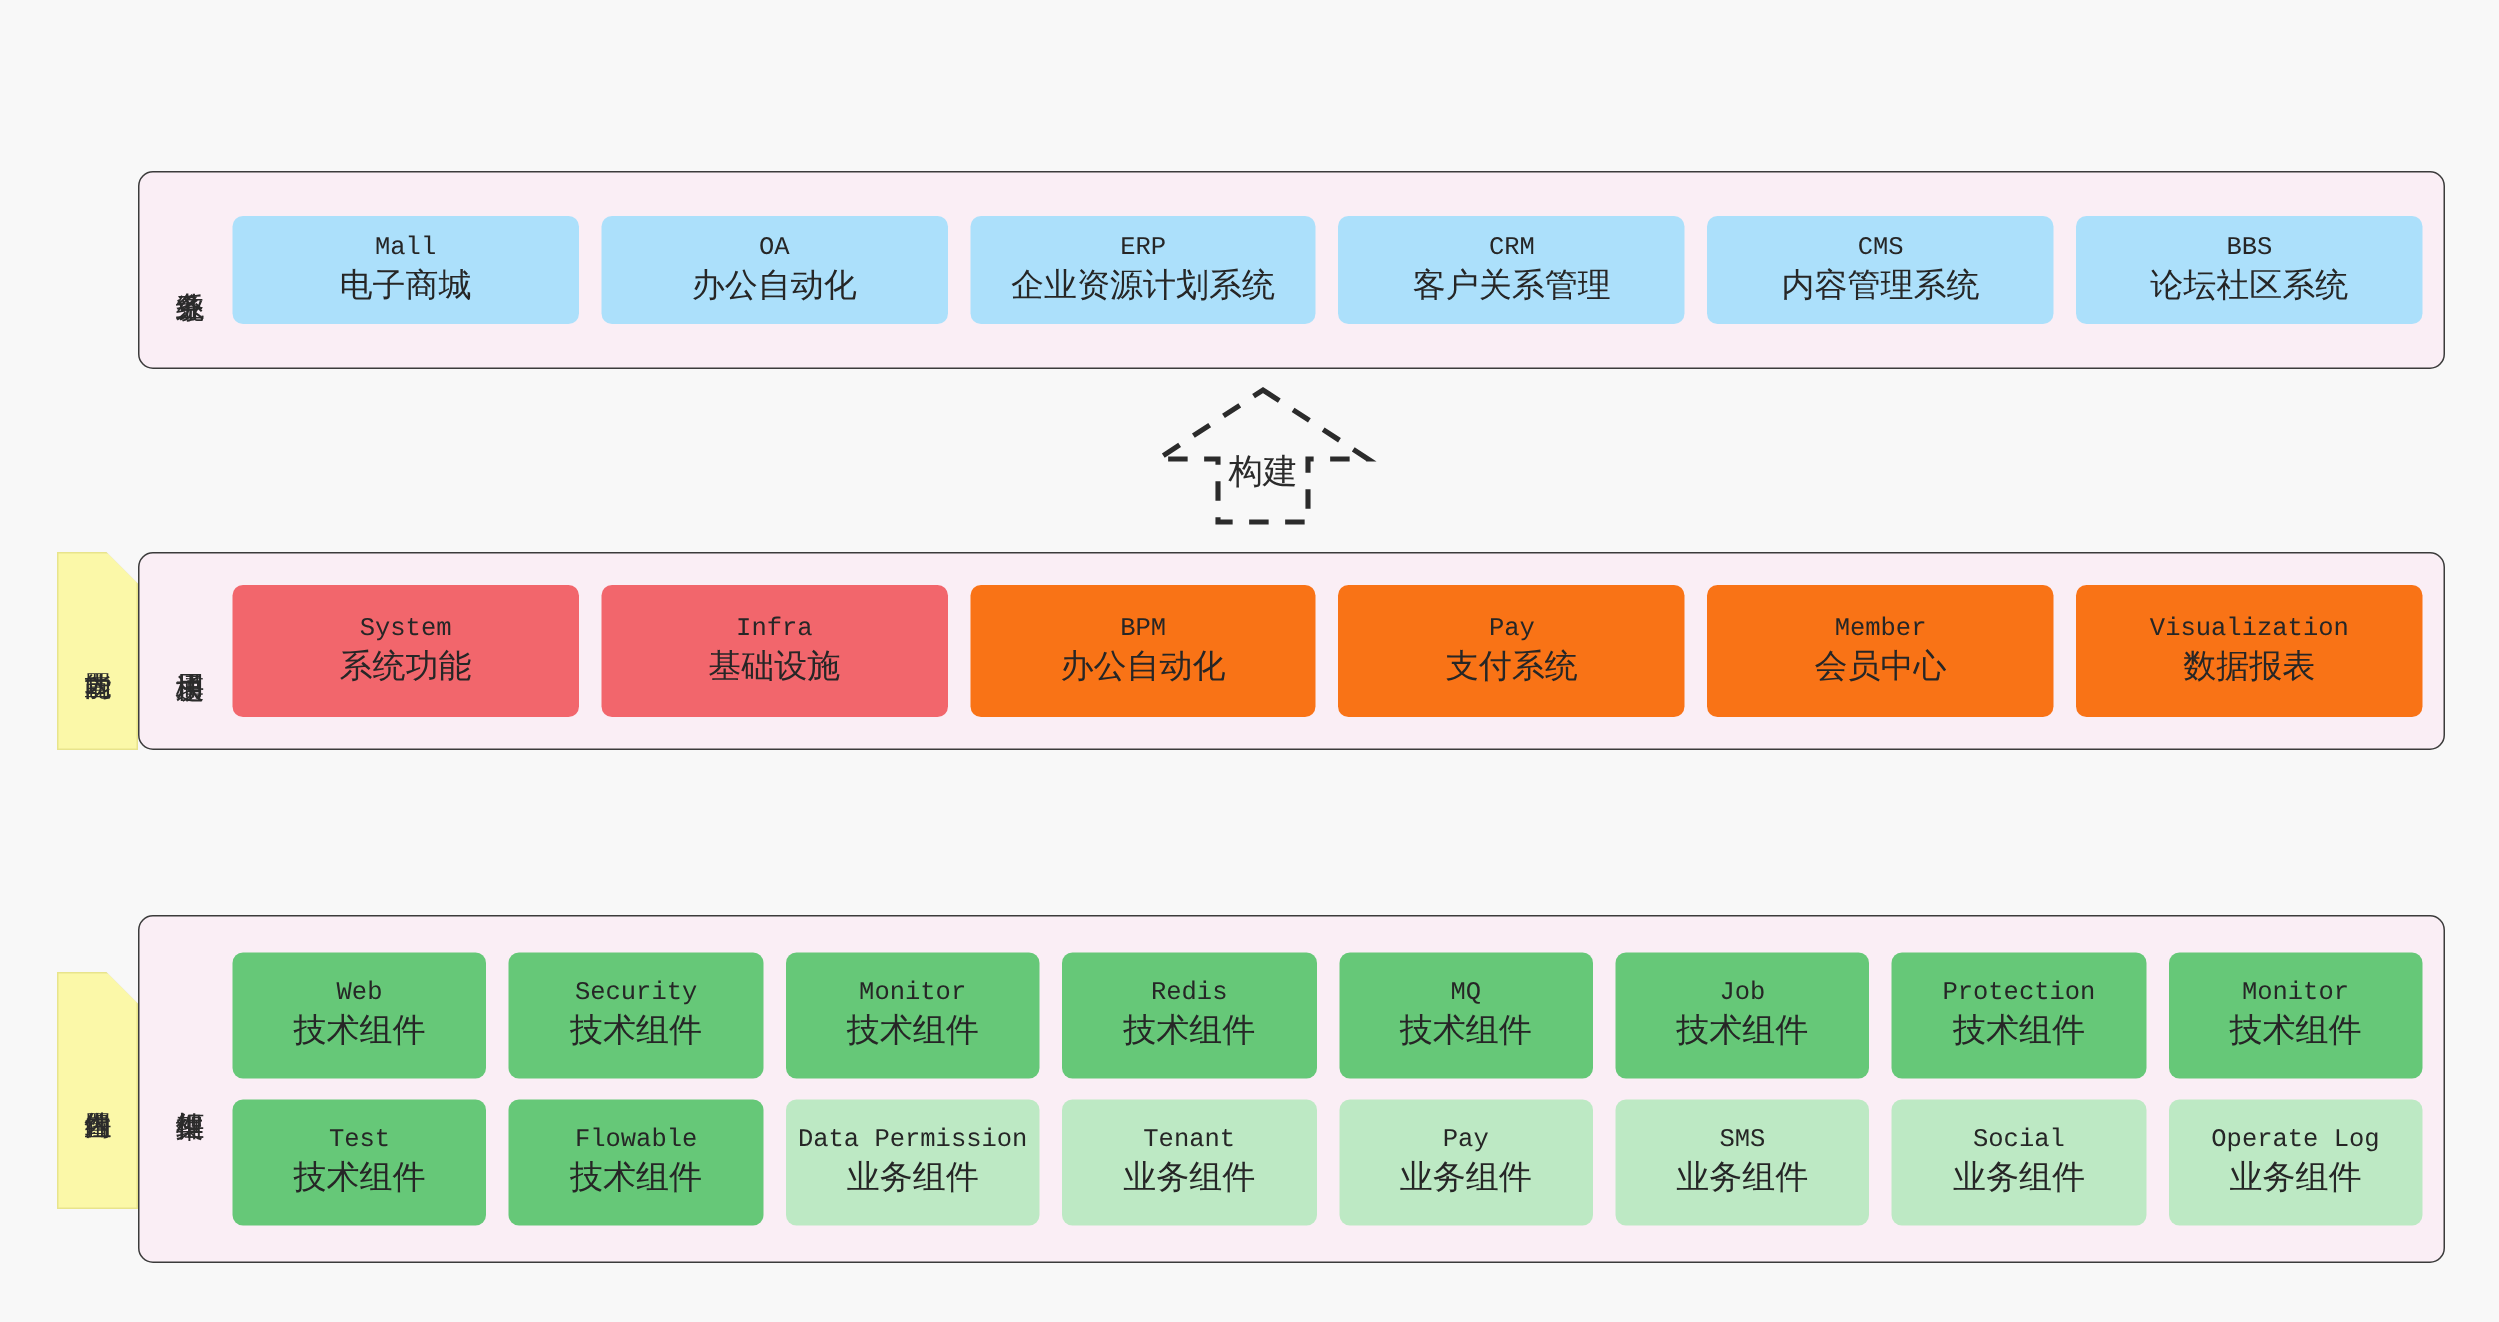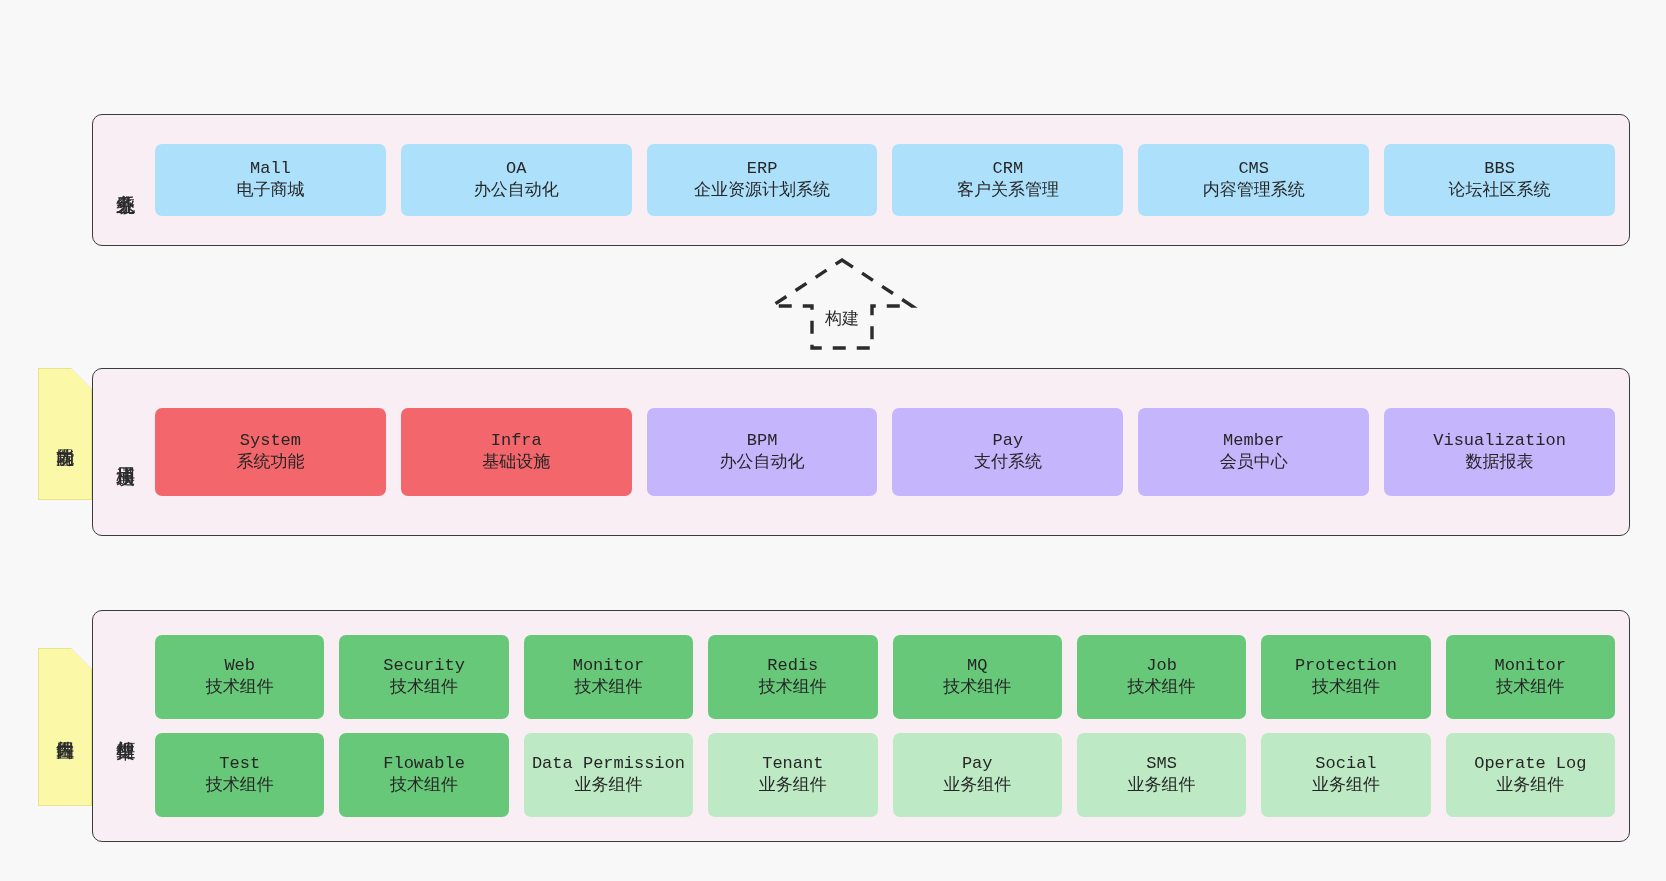--- a/index.html
+++ b/index.html
@@ -64,34 +64,34 @@
     text-align: center;
     line-height: 1.22;
     padding: 4px 6px;
   }
   .cell .ctitle {
     font-size: 17px;
     color: #262626;
     font-family: Liberation Mono, monospace;
   }
   .cell .csub {
-    font-size: 17px;
+    font-size: 22px;
     color: #262626;
   }
 
   
   .c-blue        { background: #ace0fb; }
   .c-red-strong  { background: #f2666c; }
-  .c-red-light   { background: #c4b5fd; }
+  .c-red-light   { background: #f97316; }
   .c-green-strong{ background: #66c878; }
   .c-green-light { background: #bde9c4; }
 
   
   #band-business { left: 92px;  top: 114px; width: 1538px; height: 132px; }
-  #band-common   { left: 92px;  top: 368px; width: 1538px; height: 168px; }
+  #band-common   { left: 92px;  top: 368px; width: 1538px; height: 132px; }
   #band-frame    { left: 92px;  top: 610px; width: 1538px; height: 232px; }
 
   #band-business .cell { height: 72px; }
   #band-common  .cell  { height: 88px; }
   #band-frame   .cell  { height: 84px; text-align: center; }
 
   
   .sticky {
     position: absolute;
     width: 54px;
@@ -132,21 +132,21 @@
     position: absolute;
     width: 160px;
     height: 96px;
   }
   .uparrow svg { display: block; overflow: visible; }
   .uparrow .alabel {
     position: absolute;
     left: 50%;
     transform: translateX(-50%);
     bottom: 22px;
-    font-size: 17px;
+    font-size: 23px;
     color: #2b2b2b;
     background: transparent;
     padding: 0 2px;
     white-space: nowrap;
   }
   #arrow-build  { left: 762px; top: 256px; }
   #arrow-impl   { left: 776px; top: 494px; }
 </style>
 </head>
 <body>

